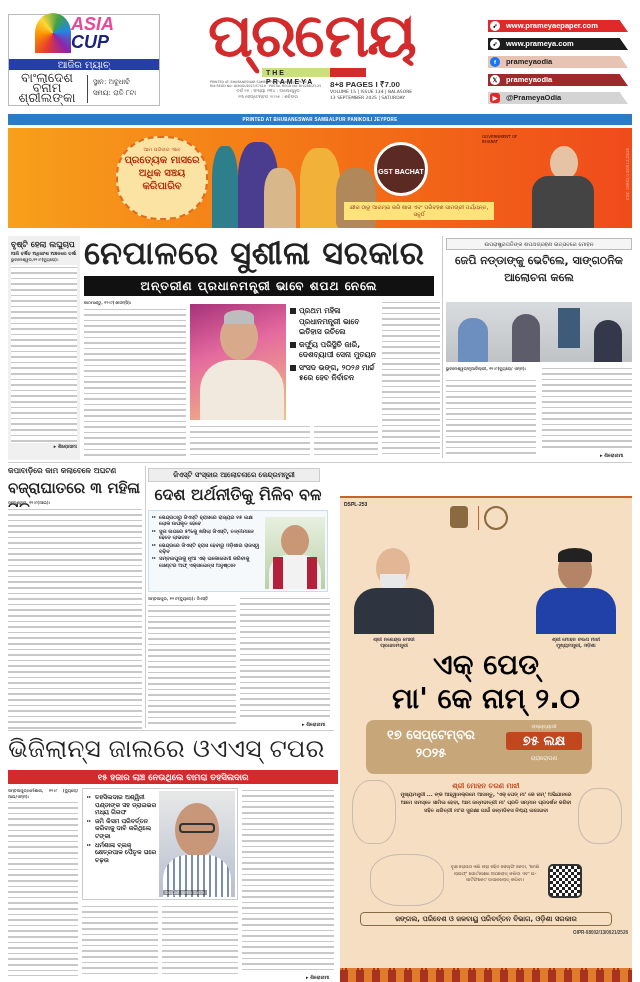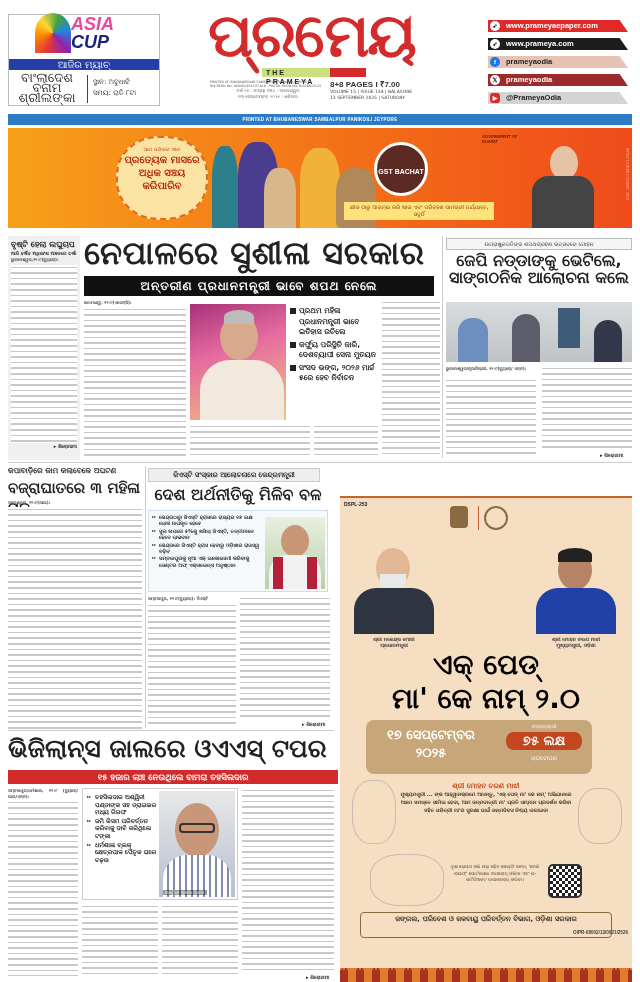--- a/index.html
+++ b/index.html
@@ -46,21 +46,21 @@
 
 #lefttop{left:8px;top:236px;width:72px;height:224px;background:#f0f0f0;padding:3px}
 #mainhead{left:84px;top:232px;width:350px;font-size:32px;line-height:42px;font-weight:bold;letter-spacing:.5px}
 #mainsub{left:84px;top:276px;width:350px;height:20px;background:#111;color:#fff;font-size:12px;font-weight:bold;text-align:center;line-height:20px;letter-spacing:1px}
 #sushila{left:190px;top:304px;width:96px;height:116px;background:linear-gradient(160deg,#a8327a,#e56b9f 40%,#f3c37e);overflow:hidden}
 #bullets1{left:290px;top:306px;width:88px;font-size:7.5px;line-height:10.5px;font-weight:bold;color:#222}
 #bullets1 li{list-style:none;padding-left:9px;position:relative;margin-bottom:2px}
 #bullets1 li::before{content:"";position:absolute;left:0;top:2px;width:6px;height:6px;background:#222}
 
 #naddakick{left:446px;top:238px;width:186px;height:12px;border:1px solid #bbb;background:#f5f5f5;font-size:5.5px;text-align:center;line-height:11px}
-#naddahead{left:446px;top:252px;width:186px;font-size:16px;font-weight:bold;line-height:17px;text-align:center}
+#naddahead{left:446px;top:252px;width:186px;font-size:11px;font-weight:bold;line-height:17px;text-align:center}
 #naddaimg{left:446px;top:302px;width:186px;height:60px;background:linear-gradient(#d9dcdf,#bfc3c6)}
 
 #wkick{left:8px;top:466px;width:130px;font-size:7.5px;font-weight:bold;line-height:10px}
 #whead{left:8px;top:478px;width:136px;font-size:15px;font-weight:bold;line-height:20px}
 #gkick{left:148px;top:468px;width:172px;height:14px;background:#eee;border:1px solid #ccc;font-size:7px;font-weight:bold;text-align:center;line-height:13px}
 #ghead{left:148px;top:484px;width:180px;font-size:16px;font-weight:bold;line-height:22px;text-align:center}
 #gbox{left:148px;top:510px;width:180px;height:82px;border:1px solid #cde;background:#f5f9fc}
 #gbul{position:absolute;left:3px;top:3px;width:112px;font-size:5.2px;line-height:6.4px;font-weight:bold;color:#222}
 #gbul li{list-style:none;padding-left:7px;position:relative;margin-bottom:1px}
 #gbul li::before{content:"▸▸";position:absolute;left:0;top:0;font-size:4px;color:#333}
@@ -70,32 +70,32 @@
 #ad .dspl{position:absolute;left:4px;top:3px;font:bold 5px "Liberation Sans",sans-serif}
 #ad .emb{position:absolute;left:110px;top:8px;width:18px;height:22px;border-radius:4px;background:#8a6a40}
 #ad .sep{position:absolute;left:138px;top:8px;width:1px;height:24px;background:#c9632c}
 #ad .emb2{position:absolute;left:144px;top:8px;width:24px;height:24px;border-radius:50%;border:2px solid #8a6a40}
 #ad .pm,#ad .cm{position:absolute;top:46px;width:80px;height:90px;border-radius:40px 40px 0 0;overflow:hidden}
 #ad .cap{position:absolute;font-size:5px;text-align:center;font-weight:bold;color:#333;width:100px;line-height:6px}
 #ad .title{position:absolute;left:0;width:292px;text-align:center;font:bold 28px "DejaVu Sans",sans-serif;color:#000000;line-height:34px}
 #ad .datebox{position:absolute;left:26px;top:222px;width:226px;height:54px;background:#c7a679;border-radius:8px}
 #ad .datebox .d{position:absolute;left:10px;top:6px;font-size:13px;font-weight:bold;color:#fff;line-height:18px;width:110px;text-align:center}
 #ad .datebox .r{position:absolute;left:138px;top:3px;font-size:5px;color:#fff;width:80px;text-align:center}
-#ad .datebox .n{position:absolute;left:140px;top:12px;width:76px;height:18px;background:#c2471f;border-radius:8px;color:#fff;font-size:13px;font-weight:bold;text-align:center;line-height:18px}
+#ad .datebox .n{position:absolute;left:140px;top:12px;width:76px;height:18px;background:#c2471f;border-radius:3px;color:#fff;font-size:13px;font-weight:bold;text-align:center;line-height:18px}
 #ad .datebox .p{position:absolute;left:140px;top:34px;width:76px;font-size:6px;color:#fff;text-align:center}
 #ad .msg{position:absolute;left:60px;top:284px;width:172px;font-size:5.2px;text-align:center;line-height:8px;color:#3a2a1e;font-weight:bold}
 #ad .msg .red{color:#c2471f;font-size:7px}
 #ad .qrmsg{position:absolute;left:110px;top:366px;width:90px;font-size:4.6px;text-align:center;line-height:6.5px;color:#3a2a1e}
 #ad .qr{position:absolute;left:208px;top:366px;width:34px;height:34px;border:2px solid #333;border-radius:5px;background:repeating-conic-gradient(#222 0 25%,#fff 0 50%) 0 0/6px 6px}
-#ad .dept{position:absolute;left:20px;top:414px;width:252px;height:26px;border:1px solid #8a6a40;border-radius:4px;font-size:7px;font-weight:bold;text-align:center;line-height:13px;color:#3a2a1e}
+#ad .dept{position:absolute;left:20px;top:414px;width:252px;height:14px;border:1px solid #8a6a40;border-radius:4px;font-size:7px;font-weight:bold;text-align:center;line-height:13px;color:#3a2a1e}
 #ad .oipr{position:absolute;right:4px;top:432px;font:bold 4.6px "Liberation Sans",sans-serif;color:#444}
 #ad .border{position:absolute;left:0;bottom:0;width:292px;height:14px;background:repeating-linear-gradient(90deg,#a8311f 0 8px,#e07a2c 8px 16px);border-top:2px dotted #e07a2c}
 .sketch{position:absolute;border:1px solid #999;border-radius:40%;opacity:.5}
 
-#vhead{left:8px;top:732px;width:330px;font-size:25px;font-weight:bold;line-height:34px}
+#vhead{left:8px;top:732px;width:330px;font-size:25px;font-weight:normal;line-height:34px}
 #vsub{left:8px;top:770px;width:330px;height:14px;background:#d32b2b;color:#fff;font-size:8.5px;font-weight:bold;text-align:center;line-height:14px}
 #vbox{left:82px;top:788px;width:156px;height:112px;border:1px solid #ccc}
 #vbul{position:absolute;left:4px;top:4px;width:70px;font-size:6.2px;line-height:7.6px;font-weight:bold}
 #vbul li{list-style:none;padding-left:8px;position:relative;margin-bottom:1px}
 #vbul li::before{content:"▸▸";position:absolute;left:0;top:0;font-size:4px}
 #officer{position:absolute;left:76px;top:2px;width:76px;height:106px;background:linear-gradient(#e8e8e8,#b7bfcf);overflow:hidden}
 .more{font-weight:bold;color:#222;font-size:5px}
 .rule{background:#ccc}
 </style>
 </head>

